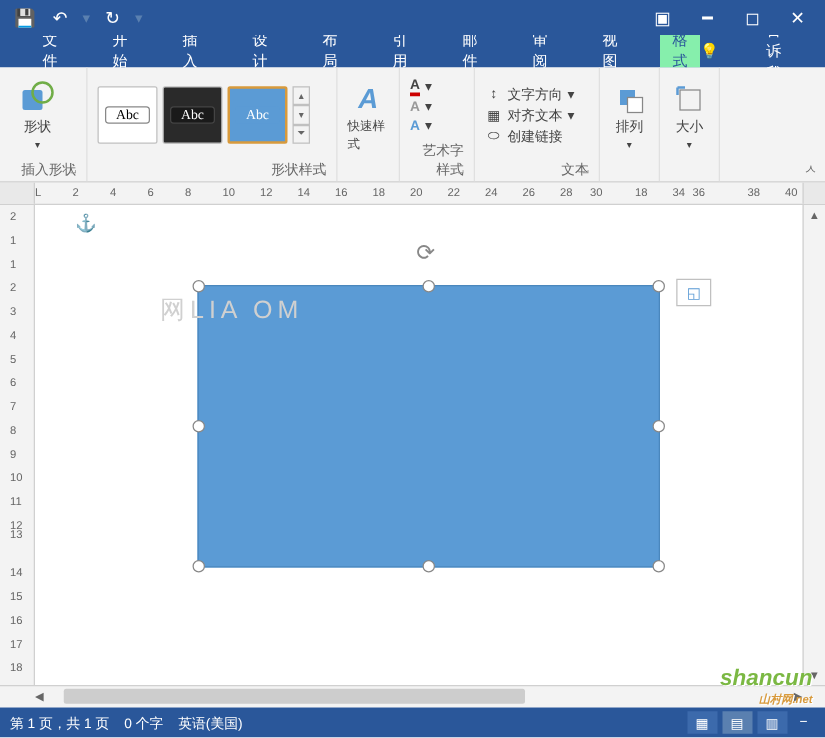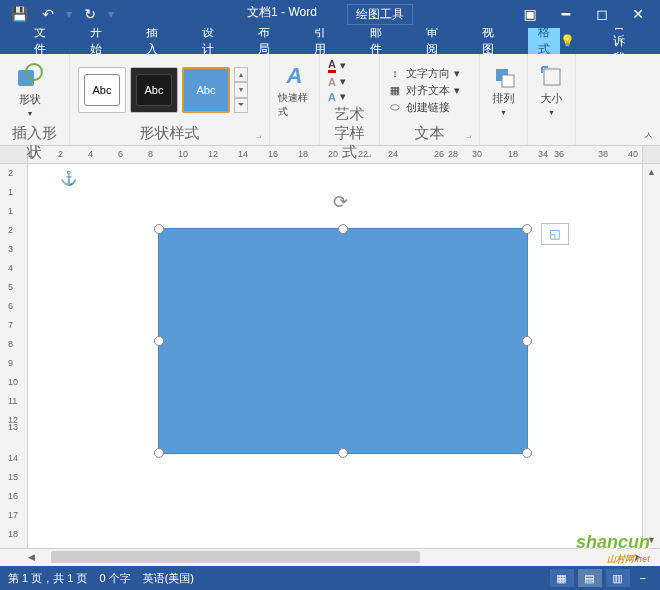--- a/index.html
+++ b/index.html
@@ -7,32 +7,32 @@
 .titlebar { height:28px; background:#2a579a; color:#fff; display:flex; align-items:center; position:relative; }
 .qat { display:flex; align-items:center; padding-left:8px; gap:4px; }
 .qat-btn { width:24px; height:24px; display:flex; align-items:center; justify-content:center; color:#fff; font-size:14px; }
 .qat-sep { color:#5a80b0; margin:0 2px; }
 .title { position:absolute; left:50%; transform:translateX(-50%); display:flex; gap:30px; font-size:12px; }
 .contextual { background:#2a579a; border:1px solid #4a75b0; padding:1px 8px; }
 .winbtns { margin-left:auto; display:flex; gap:8px; padding-right:8px; }
 .winbtn { width:28px; height:24px; display:flex; align-items:center; justify-content:center; font-size:14px; }
 .tabs { height:26px; background:#2a579a; display:flex; align-items:center; color:#fff; font-size:12px; }
 .tab { padding:0 10px; height:26px; display:flex; align-items:center; cursor:pointer;margin-left:24px; }
-.tab.active { background:#7dd3fc; color:#2a579a; }
+.tab.active { background:#86efac; color:#2a579a; }
 .tab-right { margin-left:auto; display:flex; align-items:center; padding-right:6px; }
 .ribbon { height:92px; background:#f3f3f3; border-bottom:1px solid #d0d0d0; display:flex; position:relative; }
 .rgroup { border-right:1px solid #e0e0e0; padding:4px 8px 2px; display:flex; flex-direction:column; }
 .rgroup-body { flex:1; display:flex; align-items:center; gap:4px; }
-.rgroup-label { text-align:center; font-size:15px; color:#666; padding-top:2px; position:relative; }
+.rgroup-label { text-align:right; font-size:11px; color:#666; padding-top:2px; position:relative; }
 .rgroup-label::after { content:"⌐"; position:absolute; right:0; bottom:0; font-size:9px; color:#999; transform:rotate(180deg); }
 .bigbtn { width:44px; height:64px; display:flex; flex-direction:column; align-items:center; justify-content:center; gap:2px; font-size:11px; color:#444; }
 .style-thumb { width:48px; height:46px; border:1px solid #c0c0c0; background:#fff; display:flex; align-items:center; justify-content:center; font-size:11px; border-radius:2px; position:relative; }
 .style-thumb.dark { background:#2a2a2a; color:#fff; }
 .style-thumb.blue { background:#5b9bd5; color:#fff; border:2px solid #d89a3c; }
-.style-thumb-inner { width:36px; height:32px; border:1px solid #888; border-radius:3px; display:flex; align-items:center; justify-content:center; }
+.style-thumb-inner { width:36px; height:14px; border:1px solid #888; border-radius:3px; display:flex; align-items:center; justify-content:center;font-family:Liberation Serif, serif; }
 .style-thumb.dark .style-thumb-inner { background:#1a1a1a; border-color:#444; }
 .style-thumb.blue .style-thumb-inner { background:#5b9bd5; border:none; }
 .gallery-arrows { width:14px; height:46px; display:flex; flex-direction:column; }
 .gallery-arrows div { flex:1; border:1px solid #c0c0c0; display:flex; align-items:center; justify-content:center; font-size:8px; color:#666; }
 .text-col { display:flex; flex-direction:column; gap:2px; font-size:11px; color:#444; }
 .text-row { display:flex; align-items:center; gap:4px; white-space:nowrap; }
 .mini-icon { width:14px; height:14px; display:inline-flex; align-items:center; justify-content:center; font-size:11px; }
 .collapse { position:absolute; right:6px; bottom:2px; font-size:11px; color:#666; }
 .ruler-h { height:18px; background:#f3f3f3; border-bottom:1px solid #d0d0d0; display:flex; }
 .ruler-corner { width:28px; border-right:1px solid #d0d0d0; background:#e9e9e9; }
@@ -68,24 +68,20 @@
 <body>
 
 <div class="titlebar">
   <div class="qat">
     <div class="qat-btn">💾</div>
     <div class="qat-btn">↶</div>
     <span class="qat-sep">▾</span>
     <div class="qat-btn">↻</div>
     <span class="qat-sep">▾</span>
   </div>
-  <div class="title">
-    <span>文档1 - Word</span>
-    <span class="contextual">绘图工具</span>
-  </div>
   <div class="winbtns">
     <div class="winbtn">▣</div>
     <div class="winbtn">━</div>
     <div class="winbtn">◻</div>
     <div class="winbtn">✕</div>
   </div>
 </div>
 
 <div class="tabs">
   <div class="tab">文件</div>
@@ -209,21 +205,21 @@
       <span class="ruler-tick" style="left: 90px;">6</span>
       <span class="ruler-tick" style="left: 120px;">8</span>
       <span class="ruler-tick" style="left: 150px;">10</span>
       <span class="ruler-tick" style="left: 180px;">12</span>
       <span class="ruler-tick" style="left: 210px;">14</span>
       <span class="ruler-tick" style="left: 240px;">16</span>
       <span class="ruler-tick" style="left: 270px;">18</span>
       <span class="ruler-tick" style="left: 300px;">20</span>
       <span class="ruler-tick" style="left: 330px;">22</span>
       <span class="ruler-tick" style="left: 360px;">24</span>
-      <span class="ruler-tick" style="left: 406px;">26</span>
+      <span class="ruler-tick" style="left: 390px;">26</span>
       <span class="ruler-tick" style="left: 420px;">28</span>
       <span class="ruler-tick" style="left: 444px;">30</span>
       <span class="ruler-tick" style="left: 480px;">18</span>
       <span class="ruler-tick" style="left: 510px;">34</span>
       <span class="ruler-tick" style="left: 526px;">36</span>
       <span class="ruler-tick" style="left: 570px;">38</span>
       <span class="ruler-tick" style="left: 600px;">40</span>
     </div>
   <div class="ruler-right"></div>
 </div>
@@ -246,20 +242,21 @@
       <span class="ruler-v-tick" style="top: 251px;">12</span>
       <span class="ruler-v-tick" style="top: 258px;">13</span>
       <span class="ruler-v-tick" style="top: 289px;">14</span>
       <span class="ruler-v-tick" style="top: 308px;">15</span>
       <span class="ruler-v-tick" style="top: 327px;">16</span>
       <span class="ruler-v-tick" style="top: 346px;">17</span>
       <span class="ruler-v-tick" style="top: 365px;">18</span>
     </div>
   <div class="page">
     <span class="anchor-mark">⚓</span>
+    <div class="wm-center">网LIA  OM</div>
     <div class="shape">
       <div class="rotate">⟳</div>
       <div class="handle tl"></div>
       <div class="handle tm"></div>
       <div class="handle tr"></div>
       <div class="handle ml"></div>
       <div class="handle mr"></div>
       <div class="handle bl"></div>
       <div class="handle bm"></div>
       <div class="handle br"></div>

